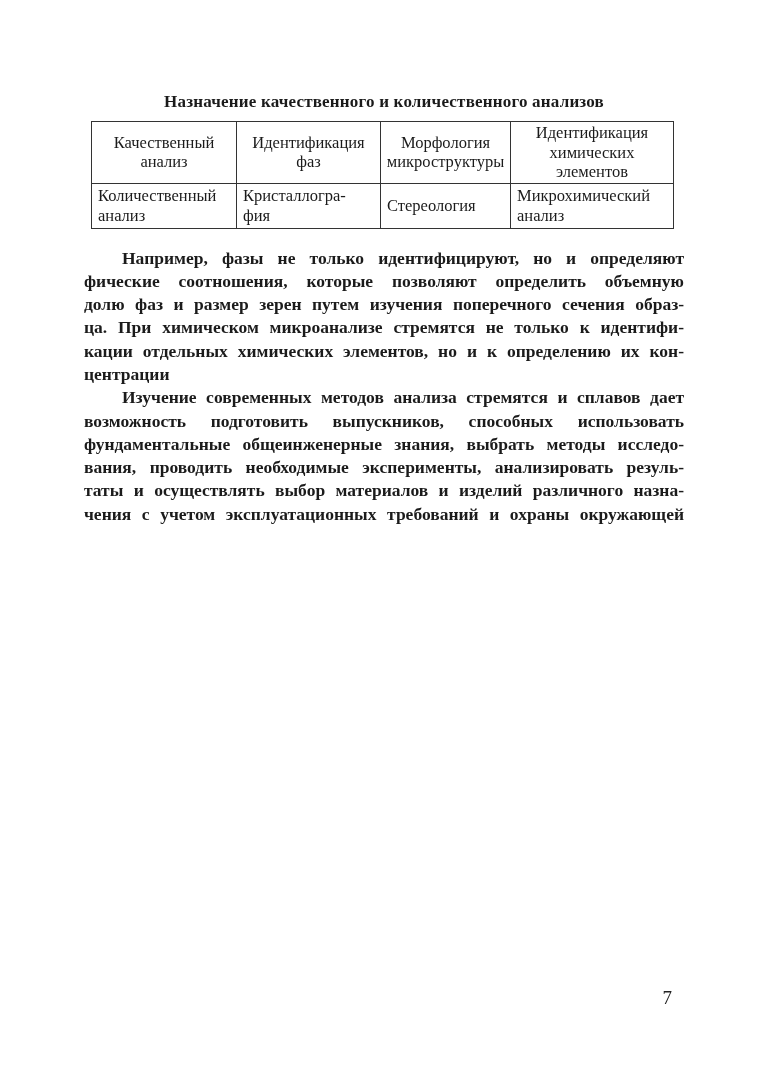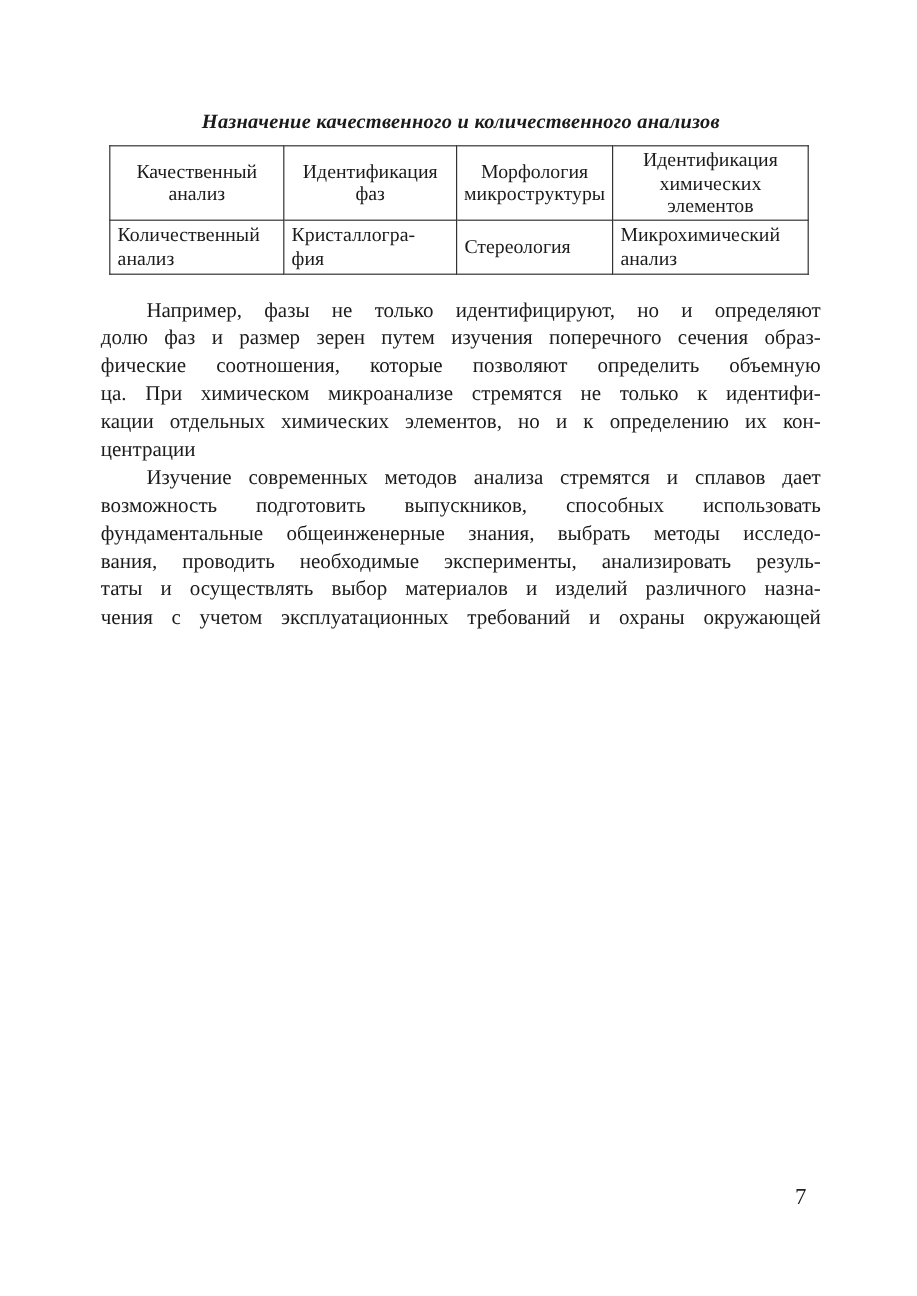--- a/index.html
+++ b/index.html
@@ -19,21 +19,20 @@
     top: 92px;
     width: 600px;
   }
   .doc-title {
     font-size: 17px;
     font-weight: bold;
     text-align: center;
     line-height: 20px;
     letter-spacing: 0.2px;
     margin-bottom: 9px;
-    font-style: italic;
   }
   table.an-table {
     border-collapse: collapse;
     margin-left: 7px;
     width: 582px;
     table-layout: fixed;
   }
   table.an-table col.c1 { width: 145px; }
   table.an-table col.c2 { width: 144px; }
   table.an-table col.c3 { width: 130px; }
@@ -52,20 +51,21 @@
   }
   tr.body-row td {
     height: 45px;
     text-align: left;
     line-height: 20px;
     padding: 2px 4px 2px 6px;
   }
   .body-text {
     margin-top: 18px;
     font-size: 17.5px;
+    font-weight: bold;
   }
   .line {
     line-height: 23.3px;
     text-align: justify;
     text-align-last: justify;
     white-space: nowrap;
   }
   .line.first { text-indent: 38px; }
   .line.last-line { text-align-last: left; white-space: normal; }
   .page-number {
@@ -112,22 +112,22 @@
           <td>Стереология</td>
           <td>Микрохимический
 анализ</td>
         </tr>
       </tbody>
     </table>
 
     <div class="body-text">
       <div>
         <div class="line first">Например, фазы не только идентифицируют, но и определяют</div>
+        <div class="line">фические соотношения, которые позволяют определить объемную</div>
         <div class="line">долю фаз и размер зерен путем изучения поперечного сечения образ-</div>
-        <div class="line">фические соотношения, которые позволяют определить объемную</div>
         <div class="line">ца. При химическом микроанализе стремятся не только к идентифи-</div>
         <div class="line">кации отдельных химических элементов, но и к определению их кон-</div>
         <div class="line last-line">центрации</div>
       </div>
       <div>
         <div class="line first">Изучение современных методов анализа стремятся и сплавов дает</div>
         <div class="line">возможность подготовить выпускников, способных использовать</div>
         <div class="line">фундаментальные общеинженерные знания, выбрать методы исследо-</div>
         <div class="line">вания, проводить необходимые эксперименты, анализировать резуль-</div>
         <div class="line">таты и осуществлять выбор материалов и изделий различного назна-</div>

